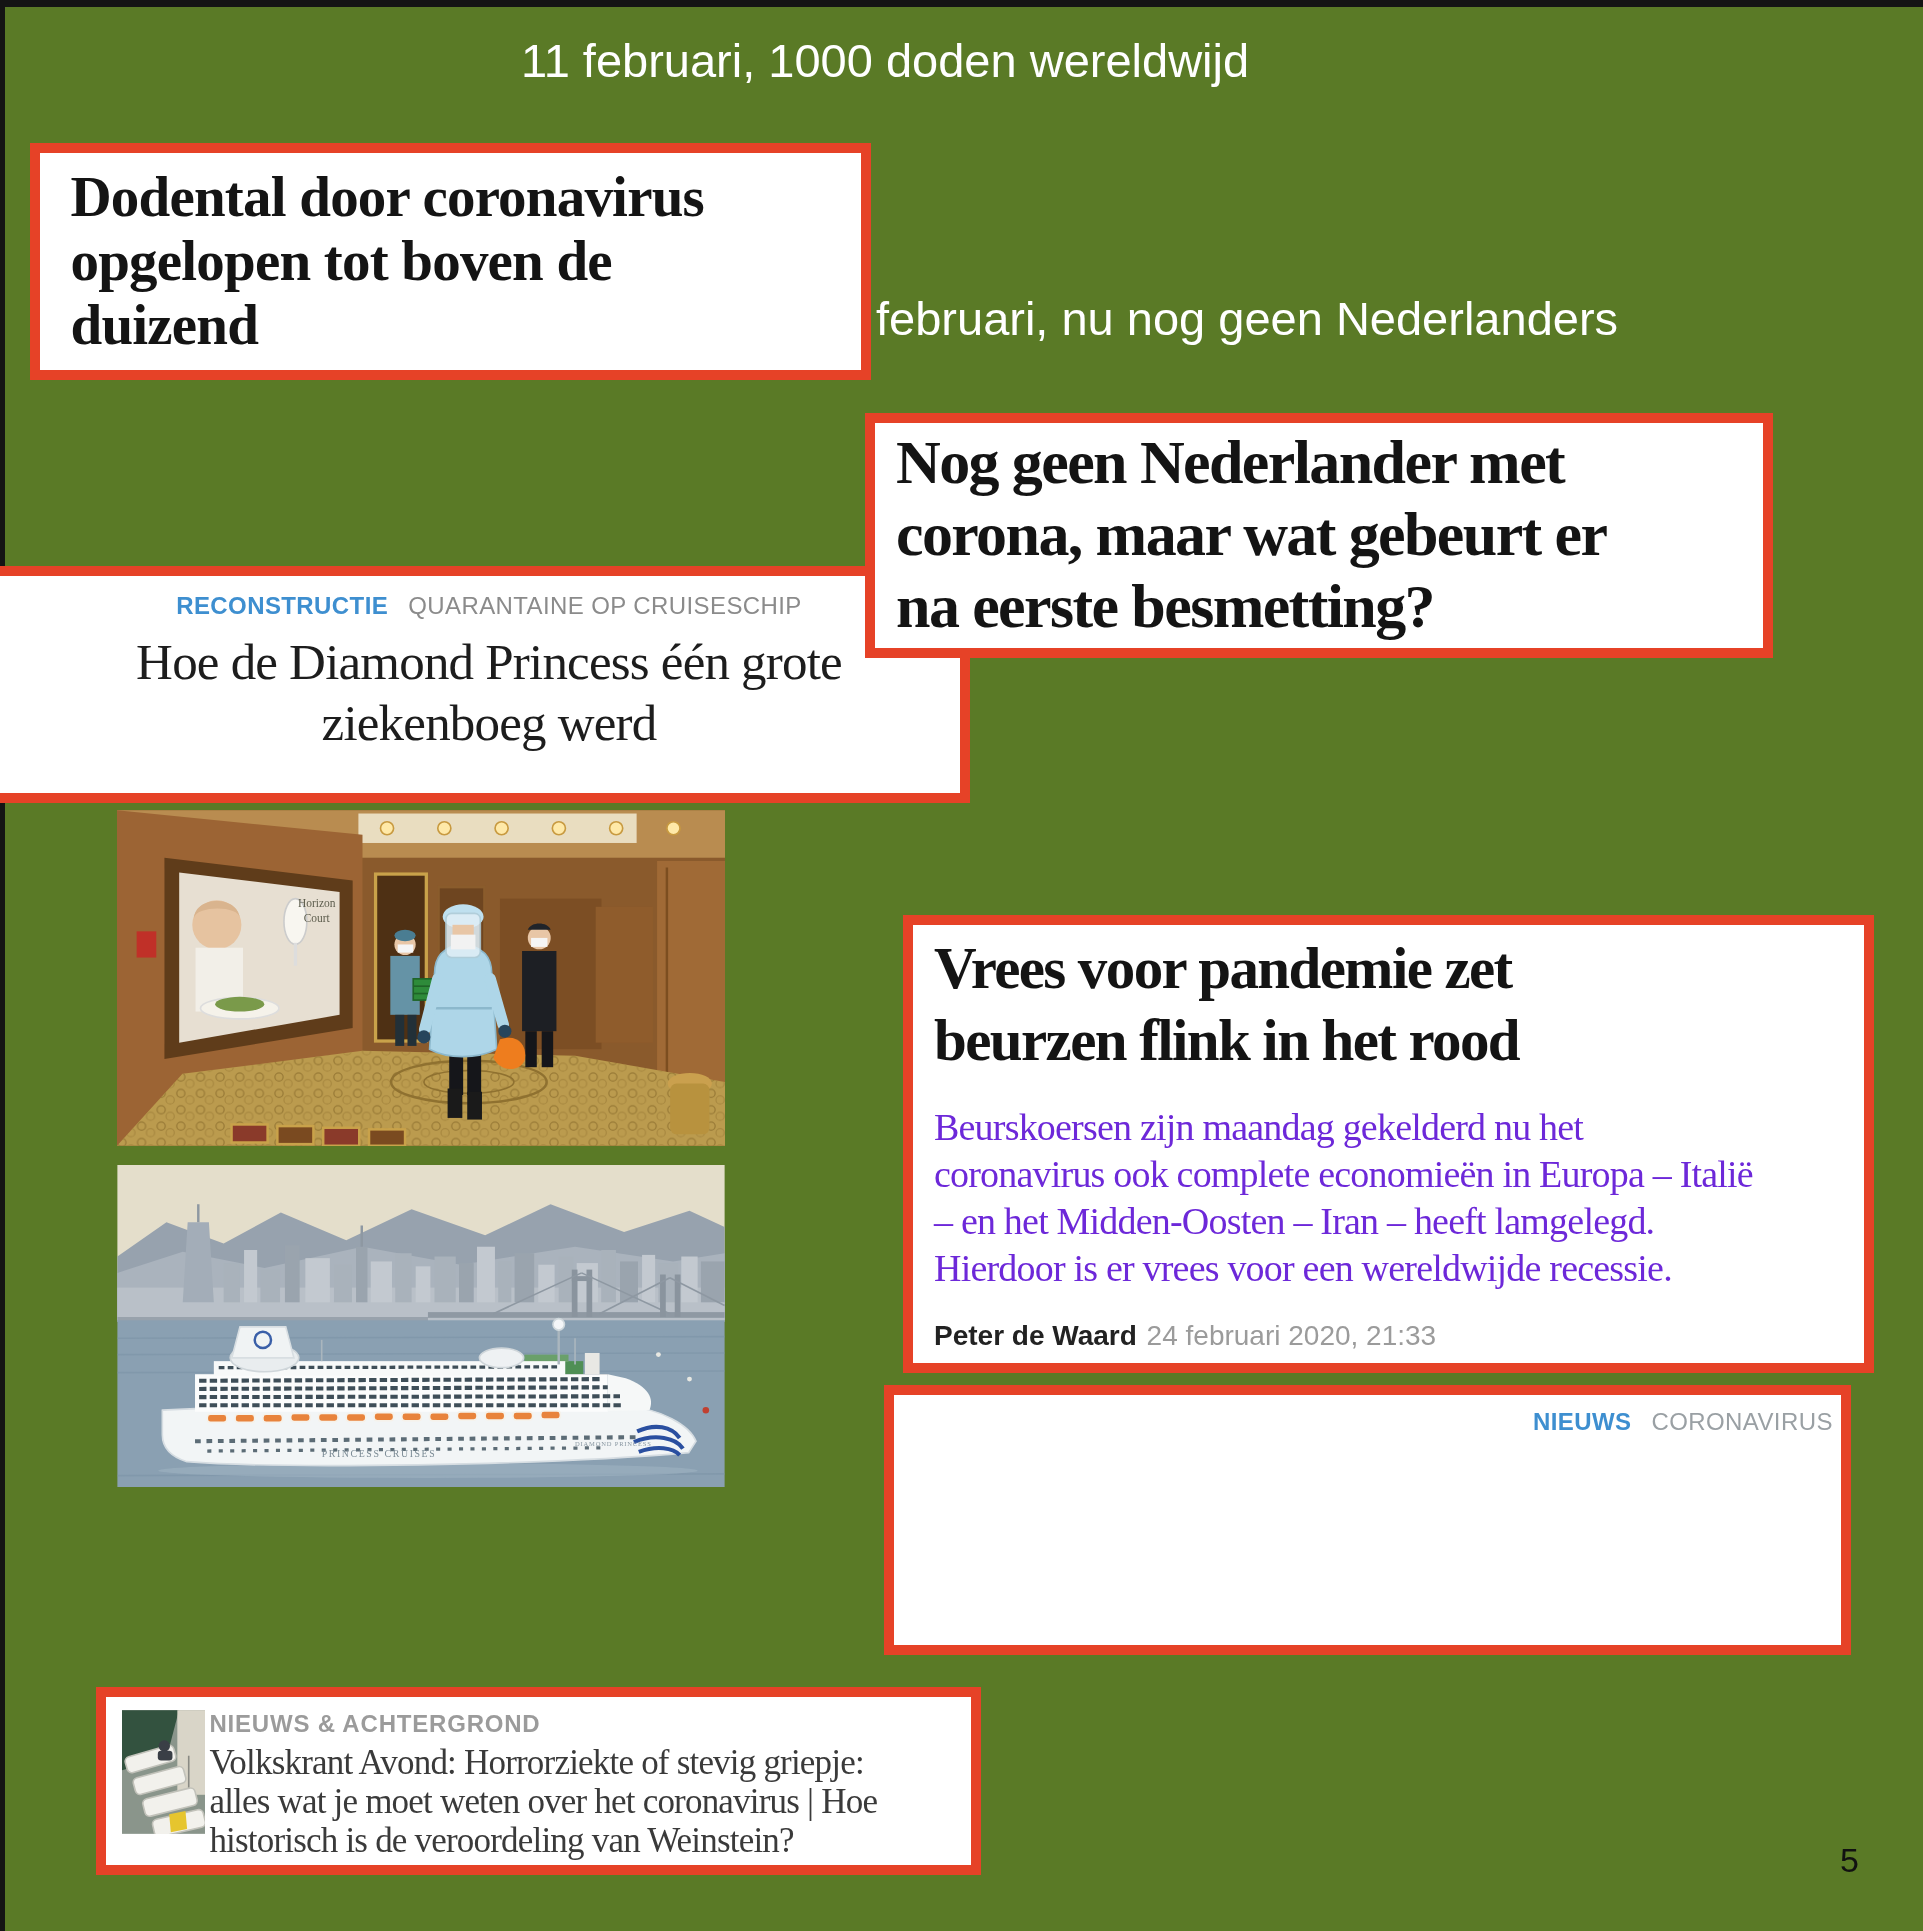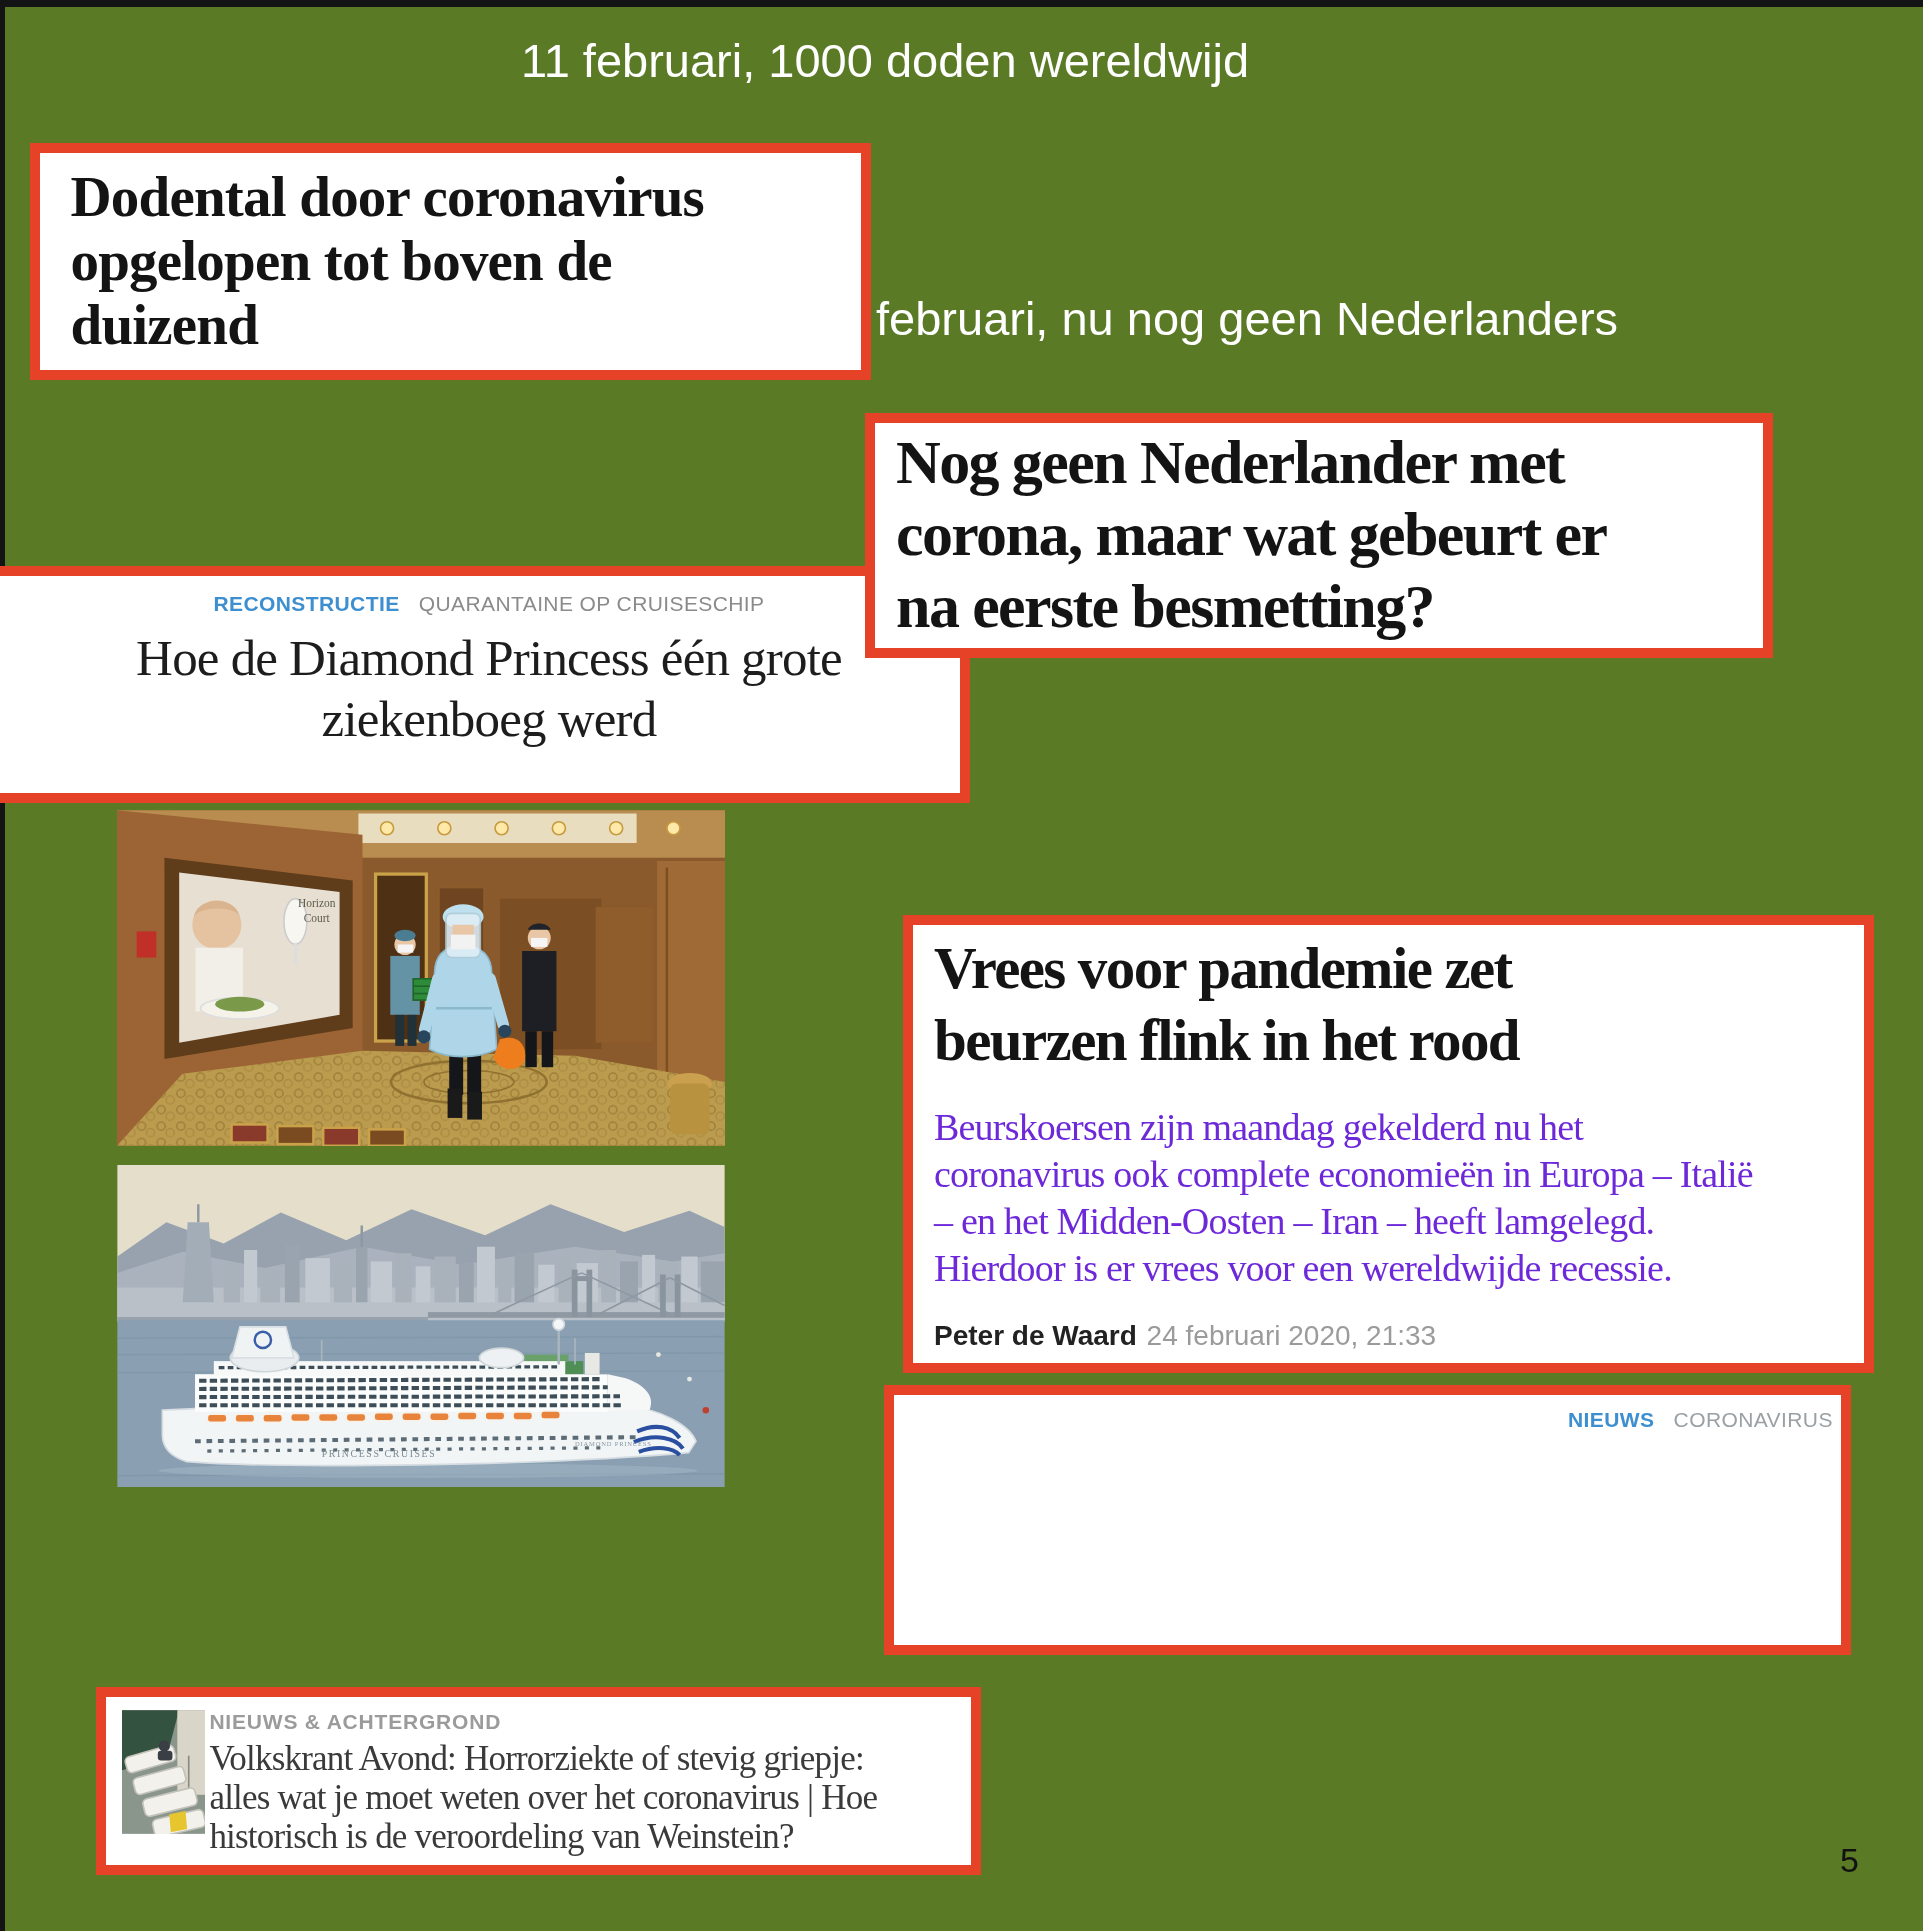--- a/index.html
+++ b/index.html
@@ -43,21 +43,21 @@
   .clip-dodental .hl { font-size:57px; line-height:64px; letter-spacing:-0.8px; }
   .clip-nog-geen {
     left:865px; top:413px; width:908px; height:245px; z-index:5;
     padding:3.3px 6.5px 0 21px;
   }
   .clip-nog-geen .hl { font-size:62px; line-height:72px; }
   .clip-diamond {
     left:-16.4px; top:566px; width:986px; height:237px; z-index:2;
     padding:16.4px 8.2px 0 33px; text-align:center;
   }
-  .kicker { font-size:21px; letter-spacing:0.4px; }
+  .kicker { font-size:24px; letter-spacing:0.4px; }
   .kicker .k-strong { font-weight:bold; color:#3e8fd0; }
   .kicker .k-topic { color:#8b8b8b; margin-left:13px; }
   .clip-diamond .hl { margin-top:11.5px; font-size:51px; line-height:61px; letter-spacing:-0.8px; }
   .photo { position:absolute; z-index:1; overflow:hidden; }
   .photo-corridor { left:117px; top:810px; width:608px; height:336px; }
   .photo-ship { left:117px; top:1165px; width:608px; height:322px; }
   .clip-beurzen {
     left:903px; top:915px; width:971px; height:458px; z-index:3;
     padding:6.5px 13px 0 21px;
   }

